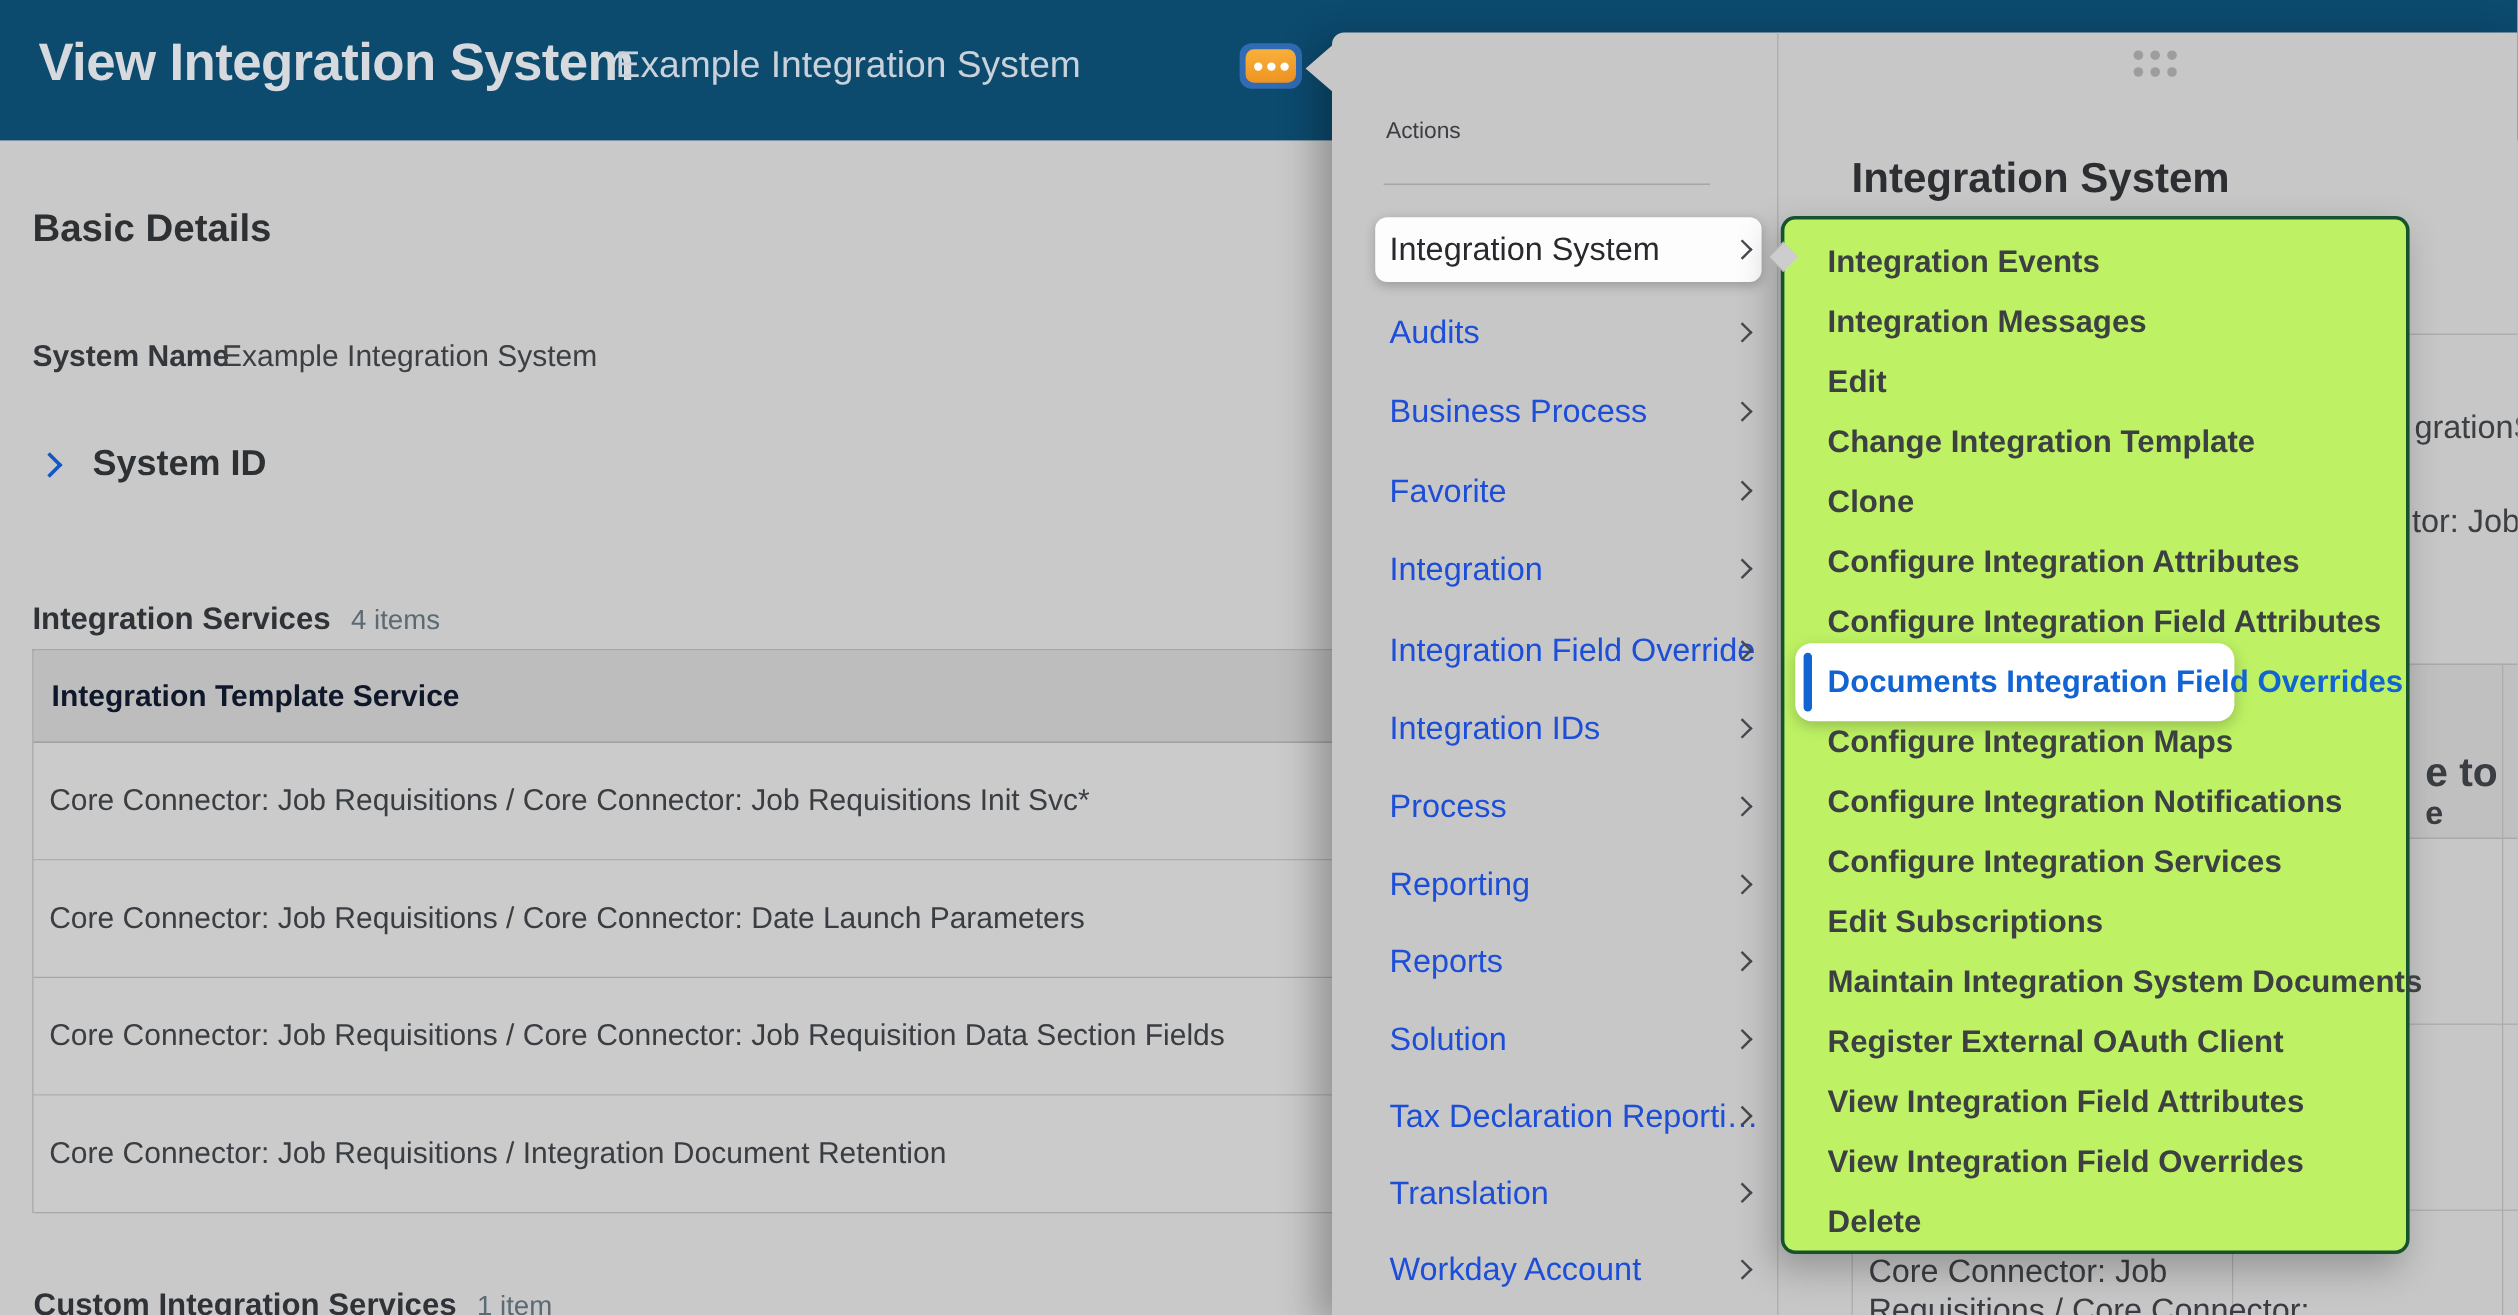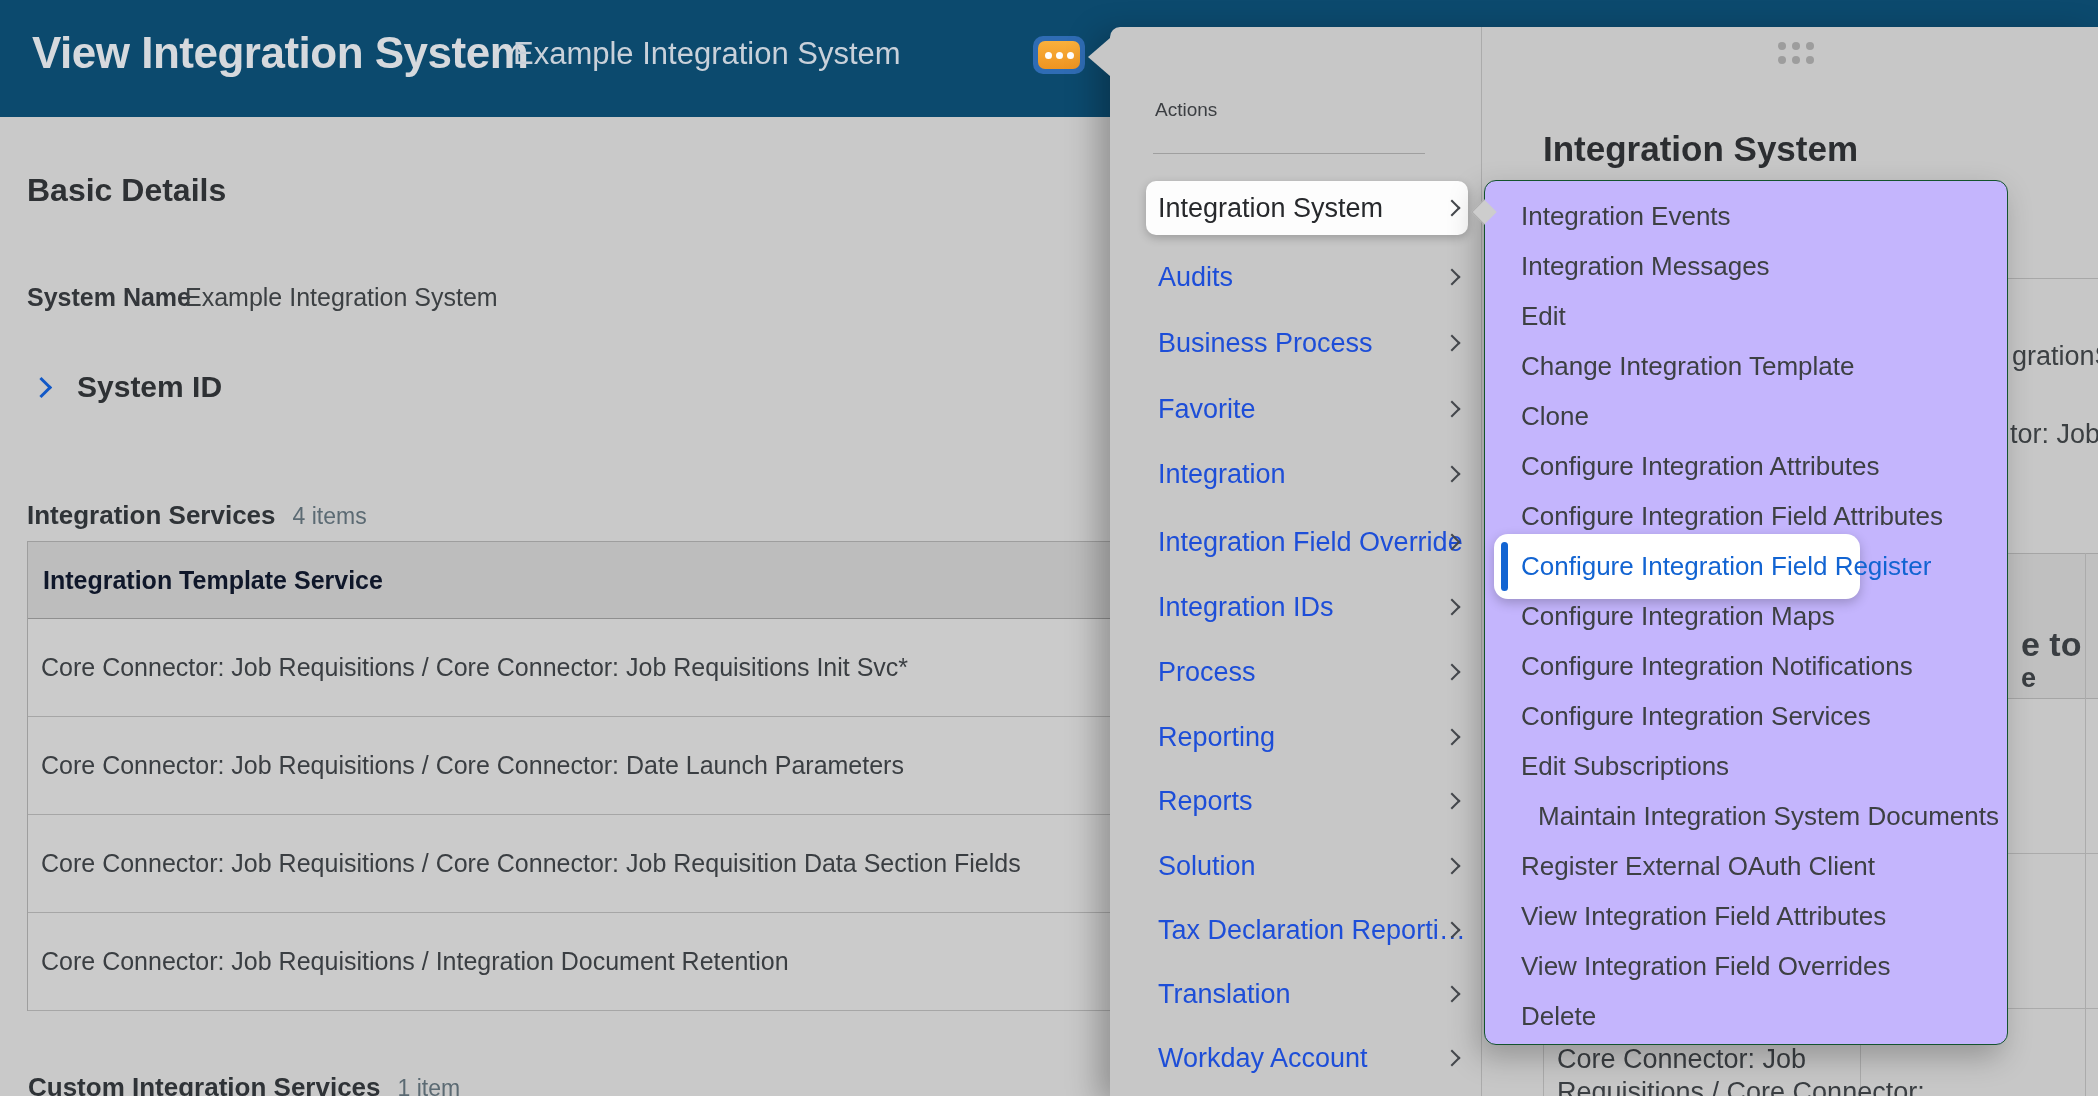--- a/index.html
+++ b/index.html
@@ -59,22 +59,22 @@
   .pv-band { position:absolute; left:433px; top:526px; width:555px; height:146px; background:#c0c0c0;
       border-top:1px solid #a5a5a5; border-bottom:1px solid #a5a5a5; }
   .pv-band-t1 { position:absolute; left:911px; top:598px; font-size:34px; font-weight:bold; color:#3a3e42; }
   .pv-band-t2 { position:absolute; left:911px; top:636px; font-size:27px; font-weight:bold; color:#3a3e42; }
   .pv-hline2 { position:absolute; left:433px; top:826px; width:555px; height:1px; background:#ababab; }
   .pv-hline3 { position:absolute; left:433px; top:981px; width:555px; height:1px; background:#ababab; }
   .pv-vline { position:absolute; top:526px; width:1px; height:543px; background:#ababab; }
   .pv-cell { position:absolute; left:447px; top:1016px; font-size:27px; line-height:33px; color:#3a3e42; white-space:nowrap; }
 
   
-  .flyout { position:absolute; left:1484px; top:180px; width:524px; height:865px; background:#c4b5fd;
-      border:1px solid #14532d; border-radius:12px; box-shadow:-6px 12px 30px rgba(0,0,0,.25); z-index:20; }
+  .flyout { position:absolute; left:1484px; top:180px; width:524px; height:865px; background:#bef264;
+      border:3px solid #14532d; border-radius:12px; box-shadow:-6px 12px 30px rgba(0,0,0,.25); z-index:20;font-weight:bold; }
   .flyout-notch { position:absolute; left:-10px; top:22px; width:18px; height:18px; background:#cdcdcd;
       border-left:1px solid #adadad; border-bottom:1px solid #adadad; transform:rotate(45deg); }
   .fm-item { position:absolute; left:0; width:100%; height:50px; display:flex; align-items:center; }
   .fm-item .lbl { font-size:26px; color:#3d4043; padding-left:36px; white-space:nowrap; }
   .fm-hl { position:absolute; left:9px; top:353px; width:366px; height:65px; background:#ffffff; border-radius:14px;
       box-shadow:0 4px 12px rgba(0,0,0,.22); }
   .fm-hl-bar { position:absolute; left:16px; top:361px; width:7px; height:49px; border-radius:4px; background:#1264d2; }
   .fm-item.hl { z-index:2; }
   .fm-item.hl .lbl { color:#1264d2; }
 </style>
@@ -235,35 +235,35 @@
   <div class="fm-item" style="top:210px;">
     <span class="lbl">Clone</span>
     </div>
   <div class="fm-item" style="top:260px;">
     <span class="lbl">Configure Integration Attributes</span>
     </div>
   <div class="fm-item" style="top:310px;">
     <span class="lbl">Configure Integration Field Attributes</span>
     </div>
   <div class="fm-item hl" style="top:360px;">
-    <span class="lbl">Configure Integration Field Register</span>
+    <span class="lbl">Documents Integration Field Overrides</span>
     </div>
   <div class="fm-item" style="top:410px;">
     <span class="lbl">Configure Integration Maps</span>
     </div>
   <div class="fm-item" style="top:460px;">
     <span class="lbl">Configure Integration Notifications</span>
     </div>
   <div class="fm-item" style="top:510px;">
     <span class="lbl">Configure Integration Services</span>
     </div>
   <div class="fm-item" style="top:560px;">
     <span class="lbl">Edit Subscriptions</span>
     </div>
-  <div class="fm-item" style="top:610px;padding-left:17px;">
+  <div class="fm-item" style="top:610px;">
     <span class="lbl">Maintain Integration System Documents</span>
     </div>
   <div class="fm-item" style="top:660px;">
     <span class="lbl">Register External OAuth Client</span>
     </div>
   <div class="fm-item" style="top:710px;">
     <span class="lbl">View Integration Field Attributes</span>
     </div>
   <div class="fm-item" style="top:760px;">
     <span class="lbl">View Integration Field Overrides</span>

